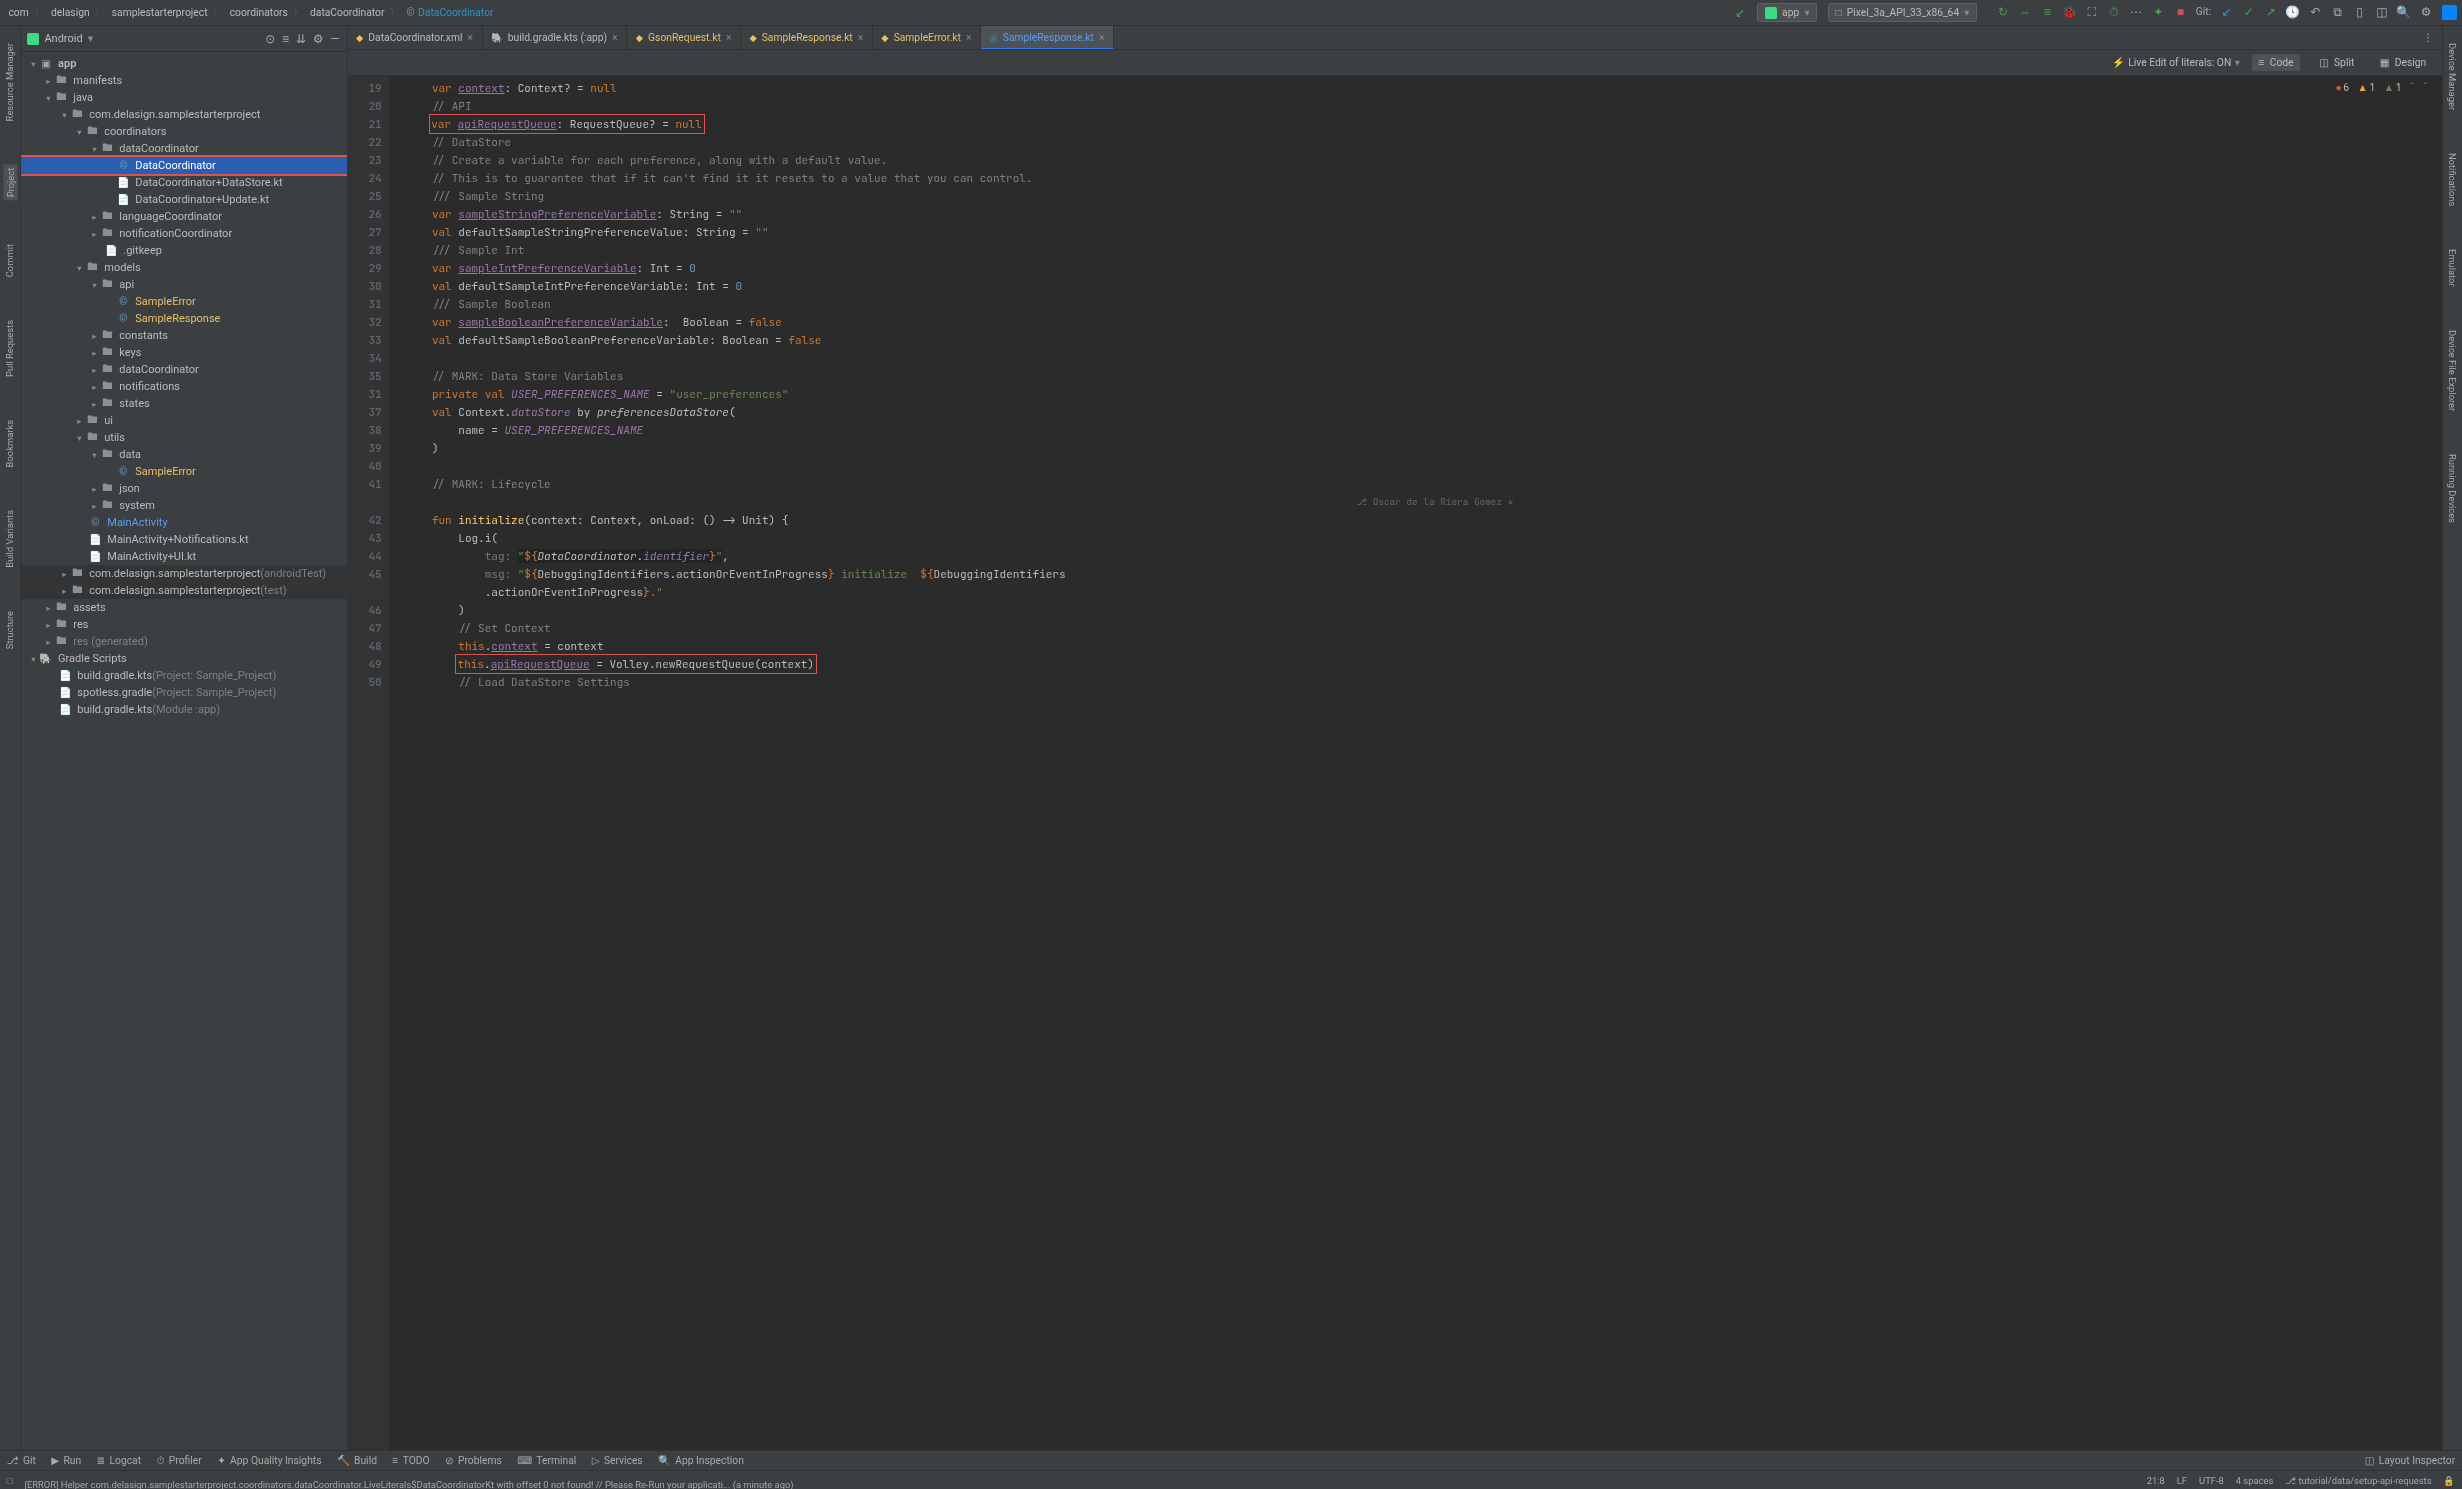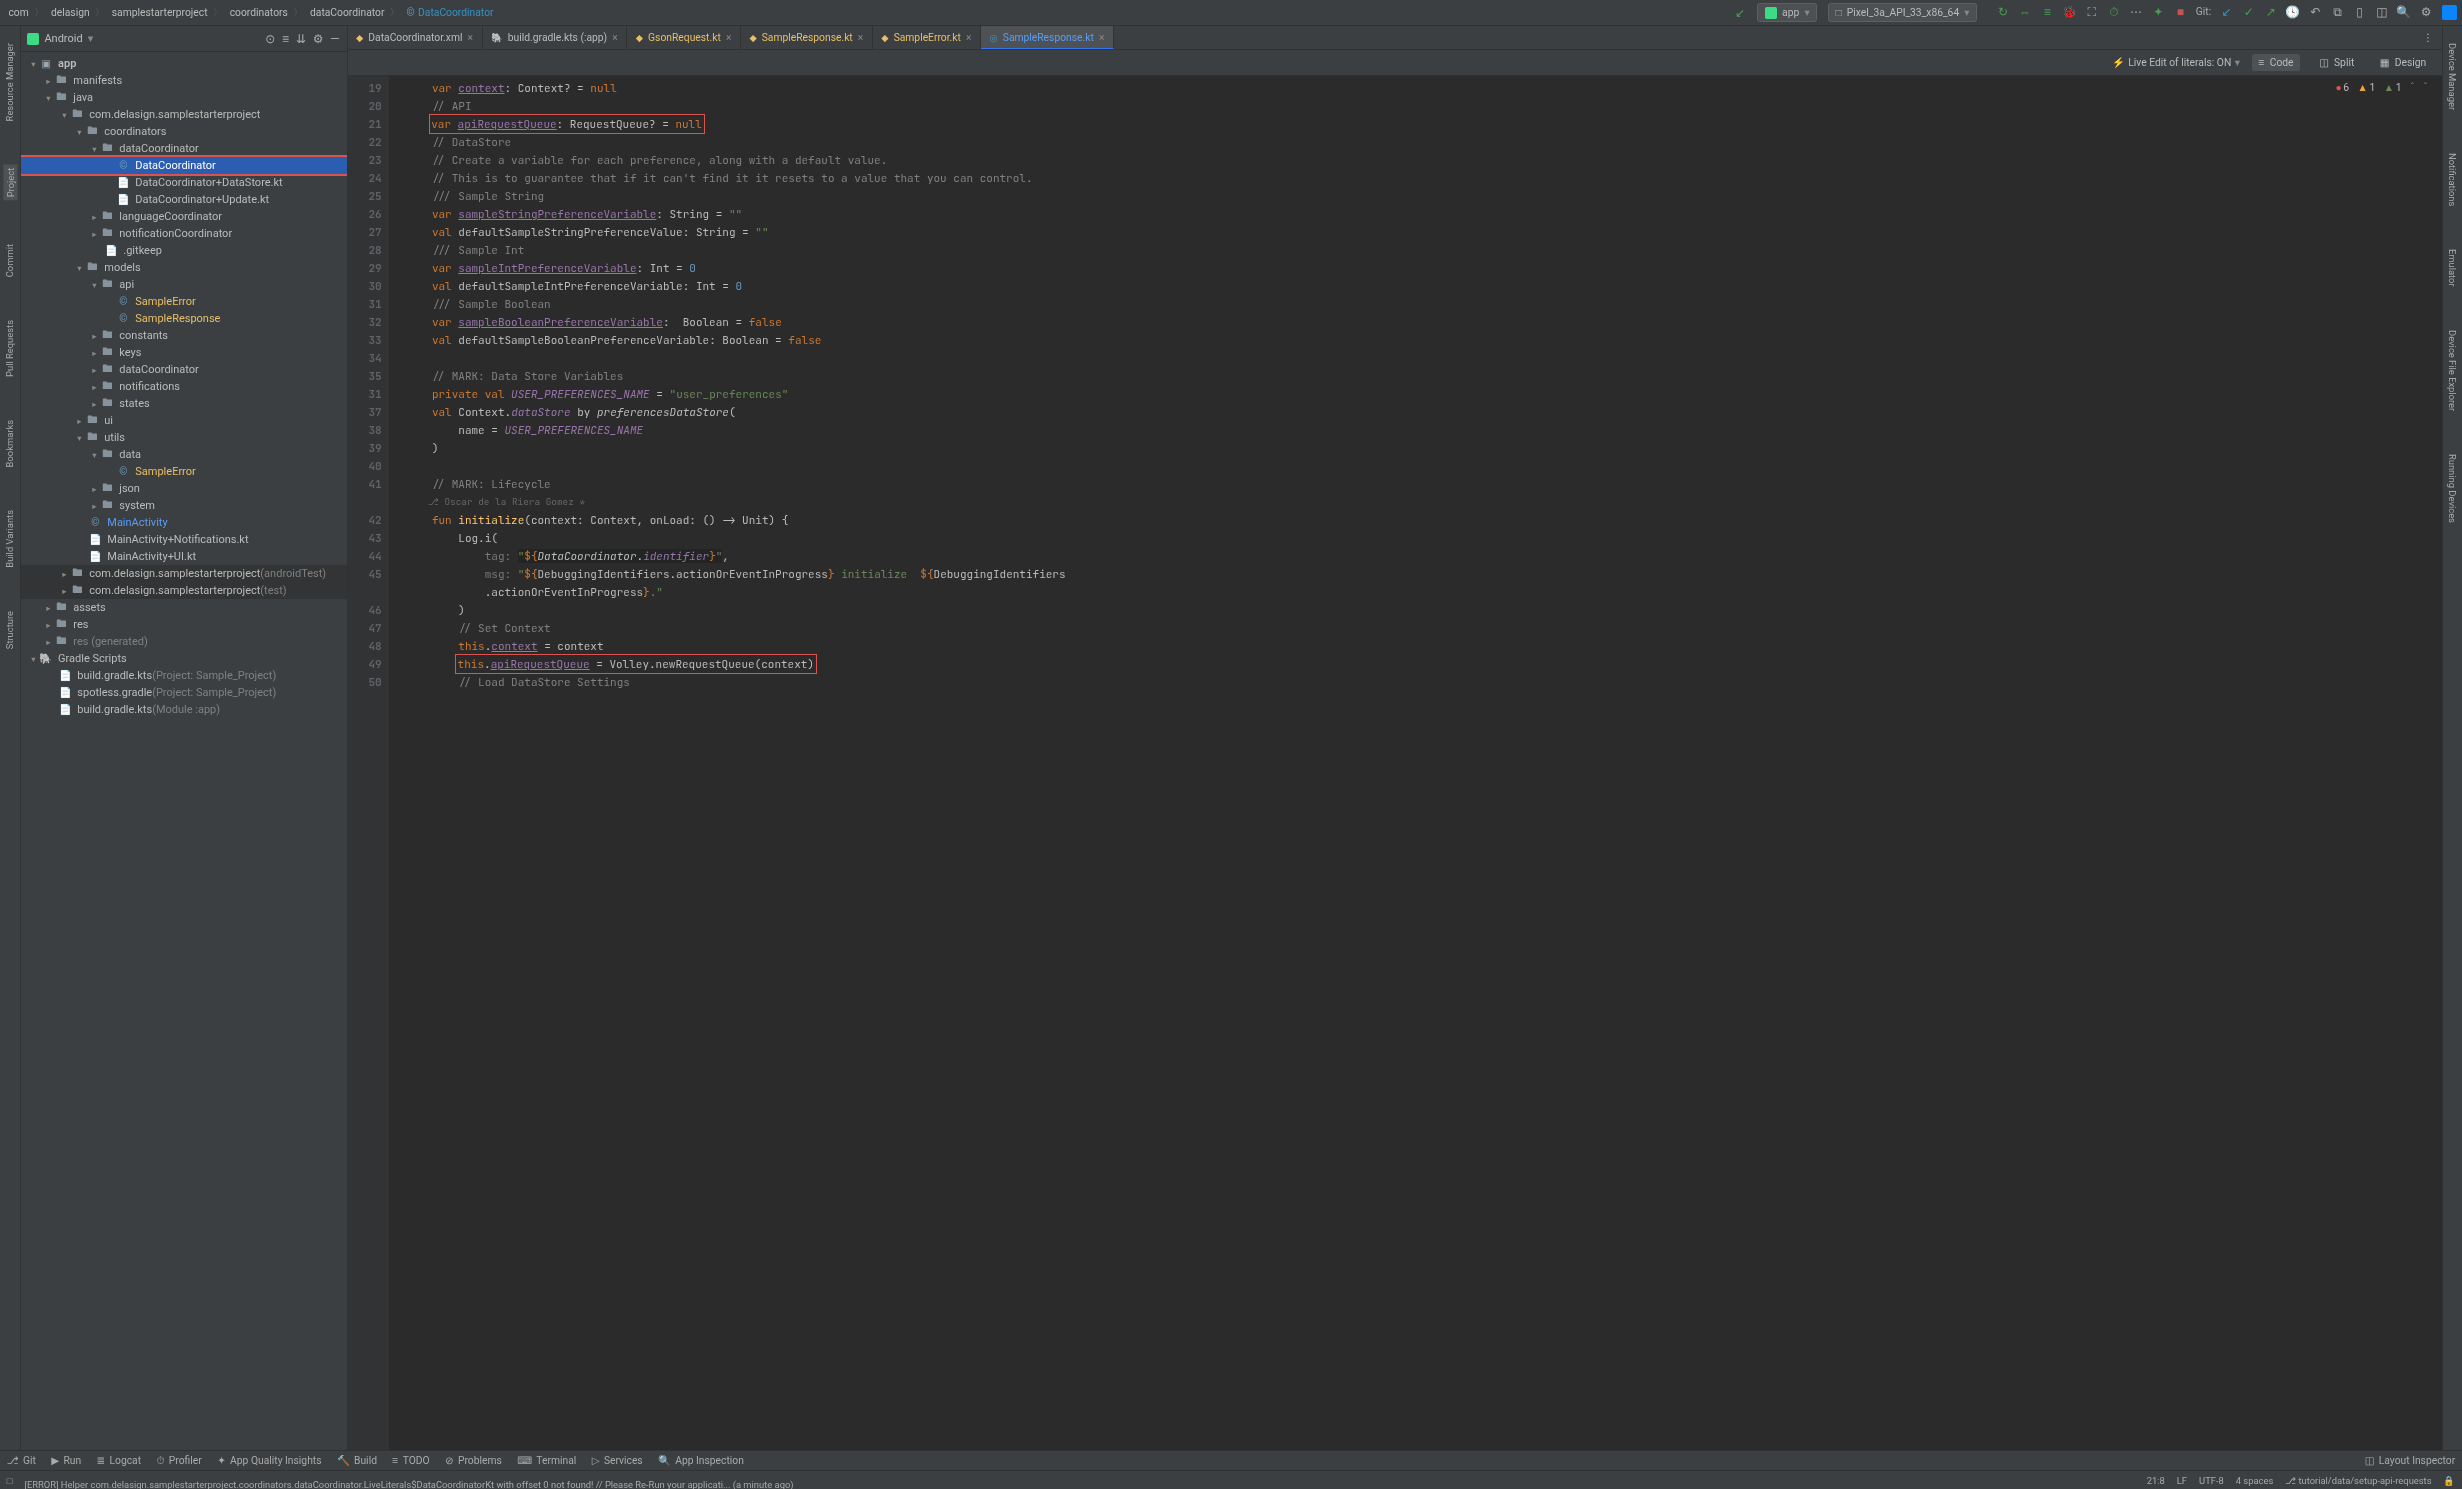--- a/index.html
+++ b/index.html
@@ -159,21 +159,21 @@
     display:flex; align-items:center; padding:0 6.8px; gap:15.4px; font-size:10.3px; color:#aaa;
   }
   .bottombar .bitem{display:flex;align-items:center;gap:4.3px;}
   .bottombar .spacer{flex:1;}
   
   .statusbar {
     height:19px; background:var(--bg-panel); border-top:0.9px solid #323232;
     display:flex; align-items:center; padding:0 6.8px; font-size:9.4px; color:#aaa; gap:12px;
   }
   .statusbar .spacer{flex:1;}
-  .author-line{color:#666; font-size:9.4px; font-style:normal;}
+  .author-line{color:#666; font-size:9.4px; font-style:normal;text-align:center;}
   .code-line{height:18px;}
   .gut-line{height:18px;font-weight:bold;}
   .code .bg-templ{background:#232525;}
 </style>
 </head>
 <body>
 
 <div class="topbar">
   <div class="breadcrumbs">
     <span class="crumb">

